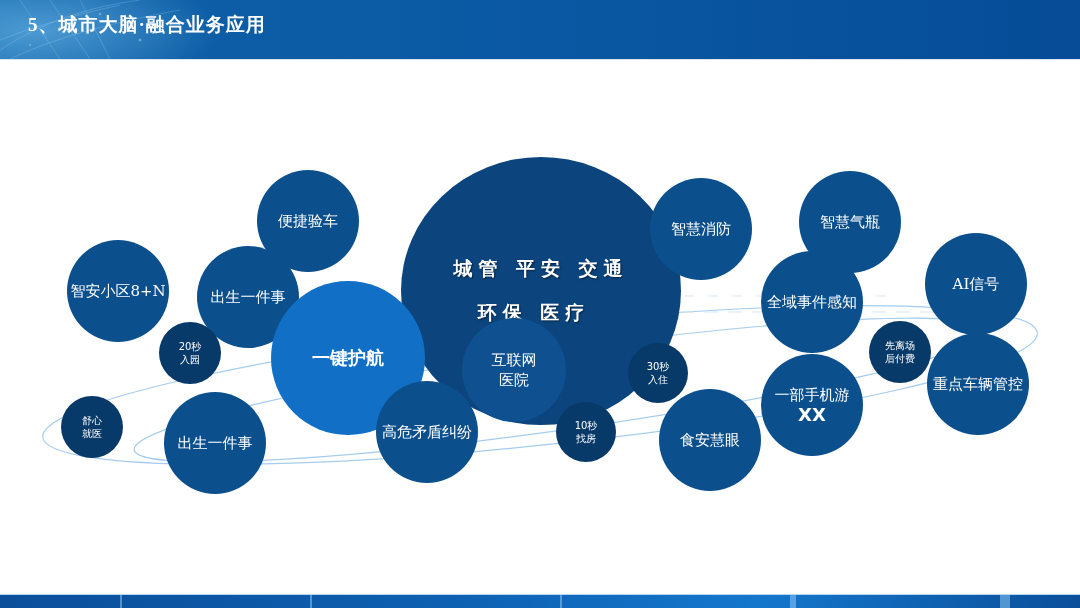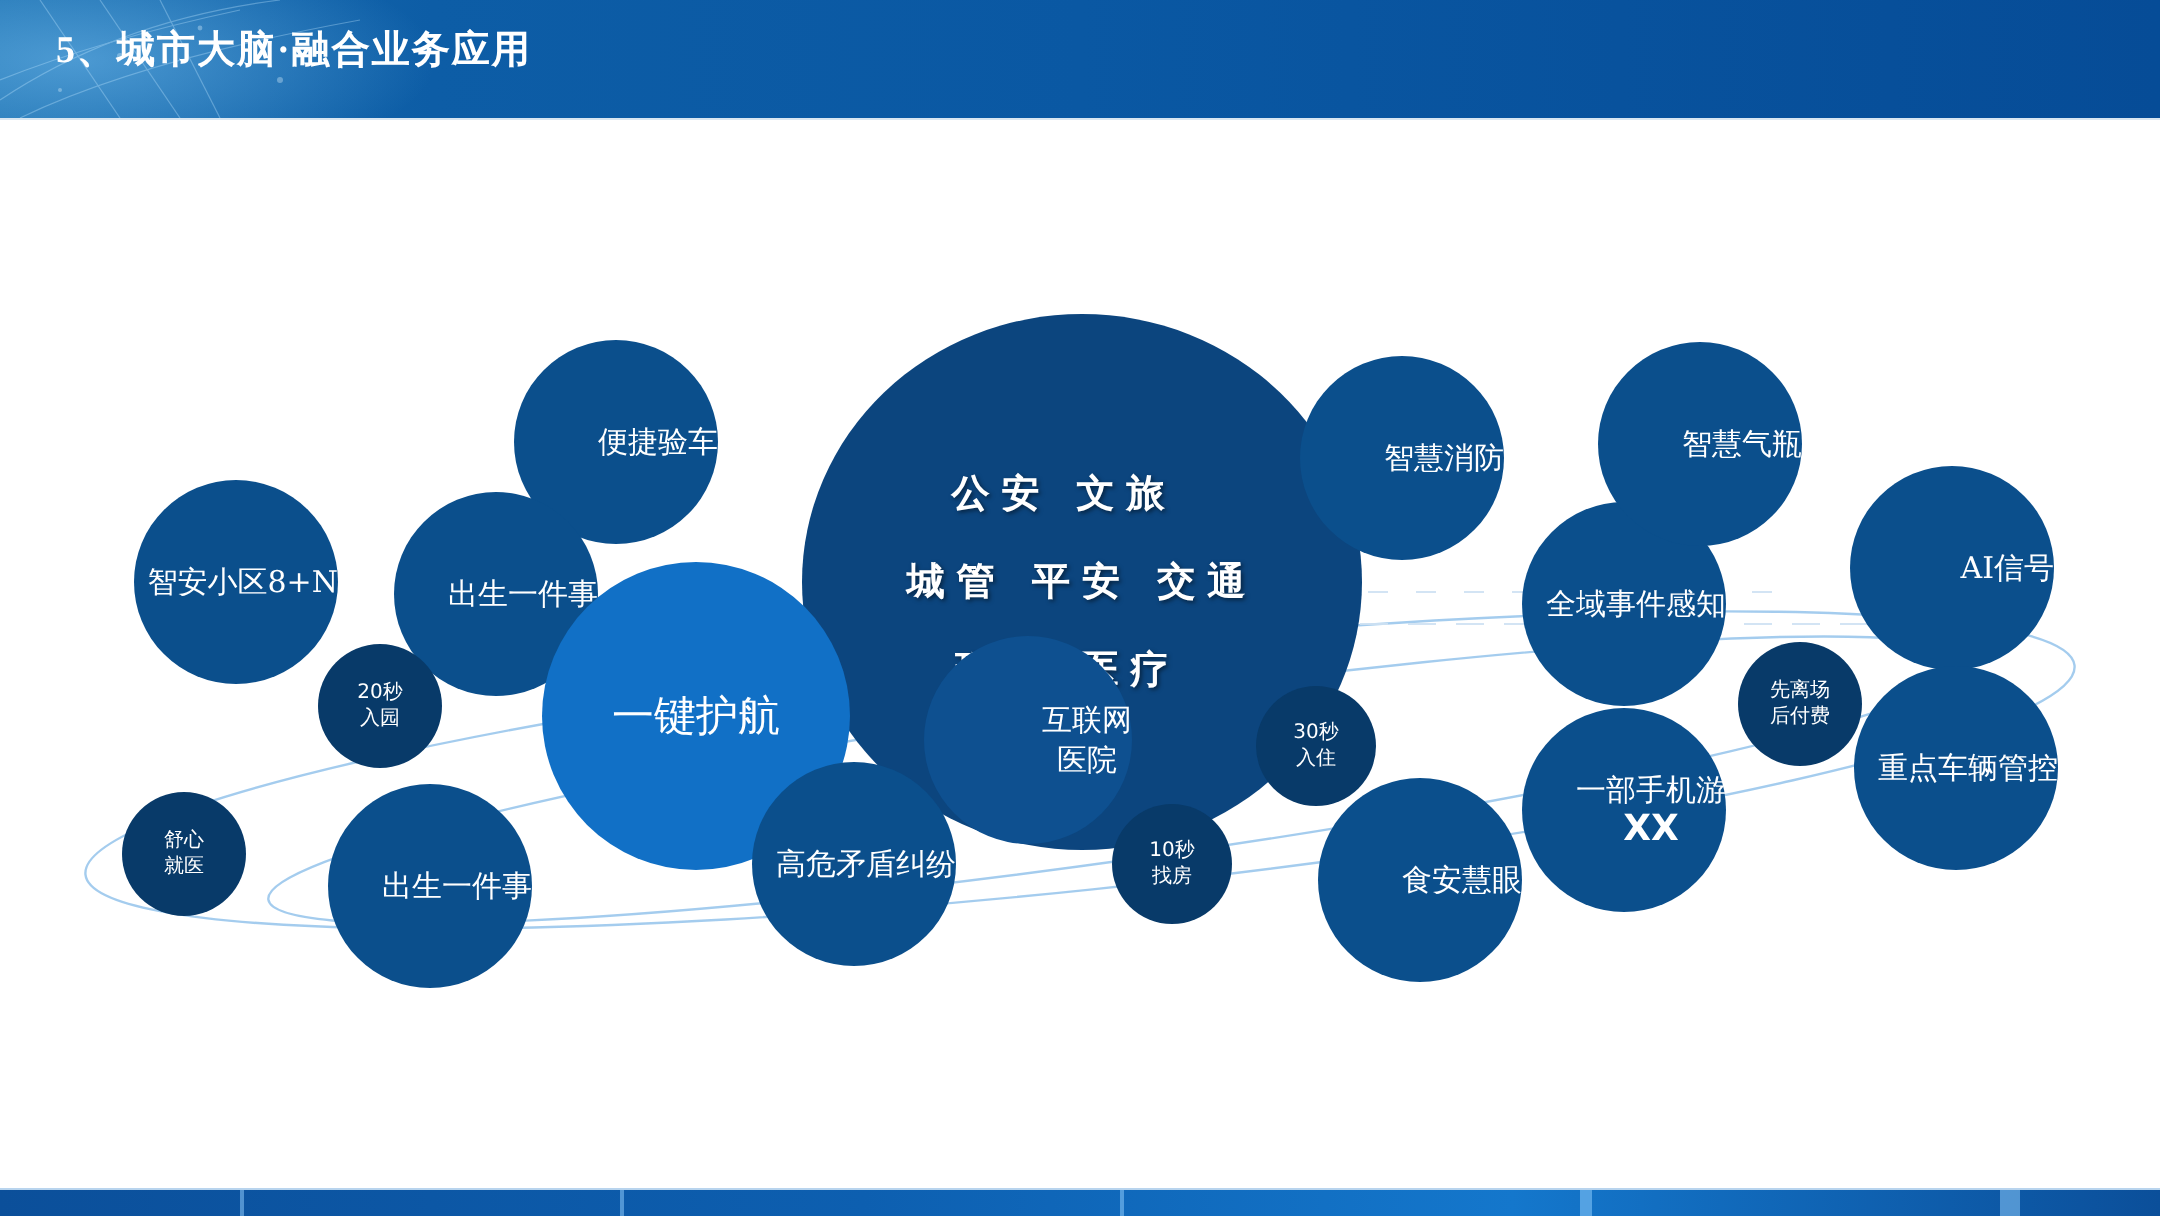--- a/index.html
+++ b/index.html
@@ -10,25 +10,25 @@
     background: radial-gradient(ellipse at 30% 50%, rgba(140,210,255,0.45), rgba(140,210,255,0) 70%); }
   .header .net { position:absolute; left:0; top:0; width:200px; height:59px; opacity:0.35; }
   .header-divider { position:absolute; left:0; top:59px; width:1080px; height:1px; background:#d9e6f1; }
   .title { position:absolute; left:28px; top:12px; font-family:Liberation Serif, serif; font-size:19px; font-weight:bold; color:#ffffff; letter-spacing:1px; white-space:nowrap; }
   .footer { position:absolute; left:0; top:594px; width:1080px; height:14px;
     background: linear-gradient(90deg, #0b4f9a 0%, #0d5fb0 40%, #1477cc 70%, #0b4f9a 100%); border-top:1px solid #b8d4ee; }
   .footer .spark { position:absolute; top:0; height:14px; background:rgba(150,210,255,0.5); width:2px; }
   .orbit { position:absolute; left:0; top:0; width:1080px; height:608px; pointer-events:none; }
   .bubble { position:absolute; border-radius:50%; display:flex; align-items:center; justify-content:center; text-align:center; color:#ffffff; background:#0b4f8c; box-sizing:border-box; }
   .bubble span { display:block; }
-  .b-std { font-size:15px;justify-content:flex-end; }
+  .b-std { font-size:15px; }
   .b-small { background:#083a69; font-size:10px; line-height:13px; font-family:"DejaVu Sans","Liberation Sans",sans-serif; }
   .b-core { background:#0c457e; flex-direction:column; }
   .core-row { font-family:"DejaVu Sans","Liberation Sans",sans-serif; font-weight:bold; font-size:19px; letter-spacing:6px; text-shadow:1px 1px 2px rgba(0,0,0,0.5); white-space:nowrap; margin:9px 0; }
-  .b-hero { background:#1170c6; font-size:21px; font-weight:normal; }
+  .b-hero { background:#1170c6; font-size:18px; font-weight:bold; }
   .two-line { line-height:20px; }
   .xx { font-family:"DejaVu Sans","Liberation Sans",sans-serif; font-weight:bold; font-size:18px; }
 </style>
 </head>
 <body>
 
 <div class="header">
   <div class="glow"></div>
   <svg class="net" viewBox="0 0 200 59">
     <g stroke="#bfe6ff" stroke-width="0.6" fill="none">
@@ -55,21 +55,20 @@
     <ellipse cx="540" cy="385" rx="500" ry="60" transform="rotate(-6 540 385)"></ellipse>
     <ellipse cx="560" cy="390" rx="430" ry="40" transform="rotate(-8 560 390)"></ellipse>
   </g>
   <g fill="none" stroke="#cfe2f3" stroke-width="1" opacity="0.9">
     <line x1="560" y1="312" x2="1000" y2="312" stroke-dasharray="14 10"></line>
     <line x1="540" y1="296" x2="900" y2="296" stroke-dasharray="10 14"></line>
   </g>
 </svg>
 
 <div class="bubble b-core" style="left:401px;top:157px;width:280px;height:268px;">
-  <span class="core-row" style="margin-left:-18px;">公安  文旅</span>
   <span class="core-row">城管  平安 交通</span>
   <span class="core-row" style="margin-left:-14px;">环保 医疗</span>
 </div>
 
 <div class="bubble b-std" style="left:257px;top:170px;width:102px;height:102px;">
   <span>便捷验车</span>
 </div>
 
 <div class="bubble b-std" style="left:67px;top:240px;width:102px;height:102px;">
   <span style="white-space:nowrap;">智安小区8+N</span>

